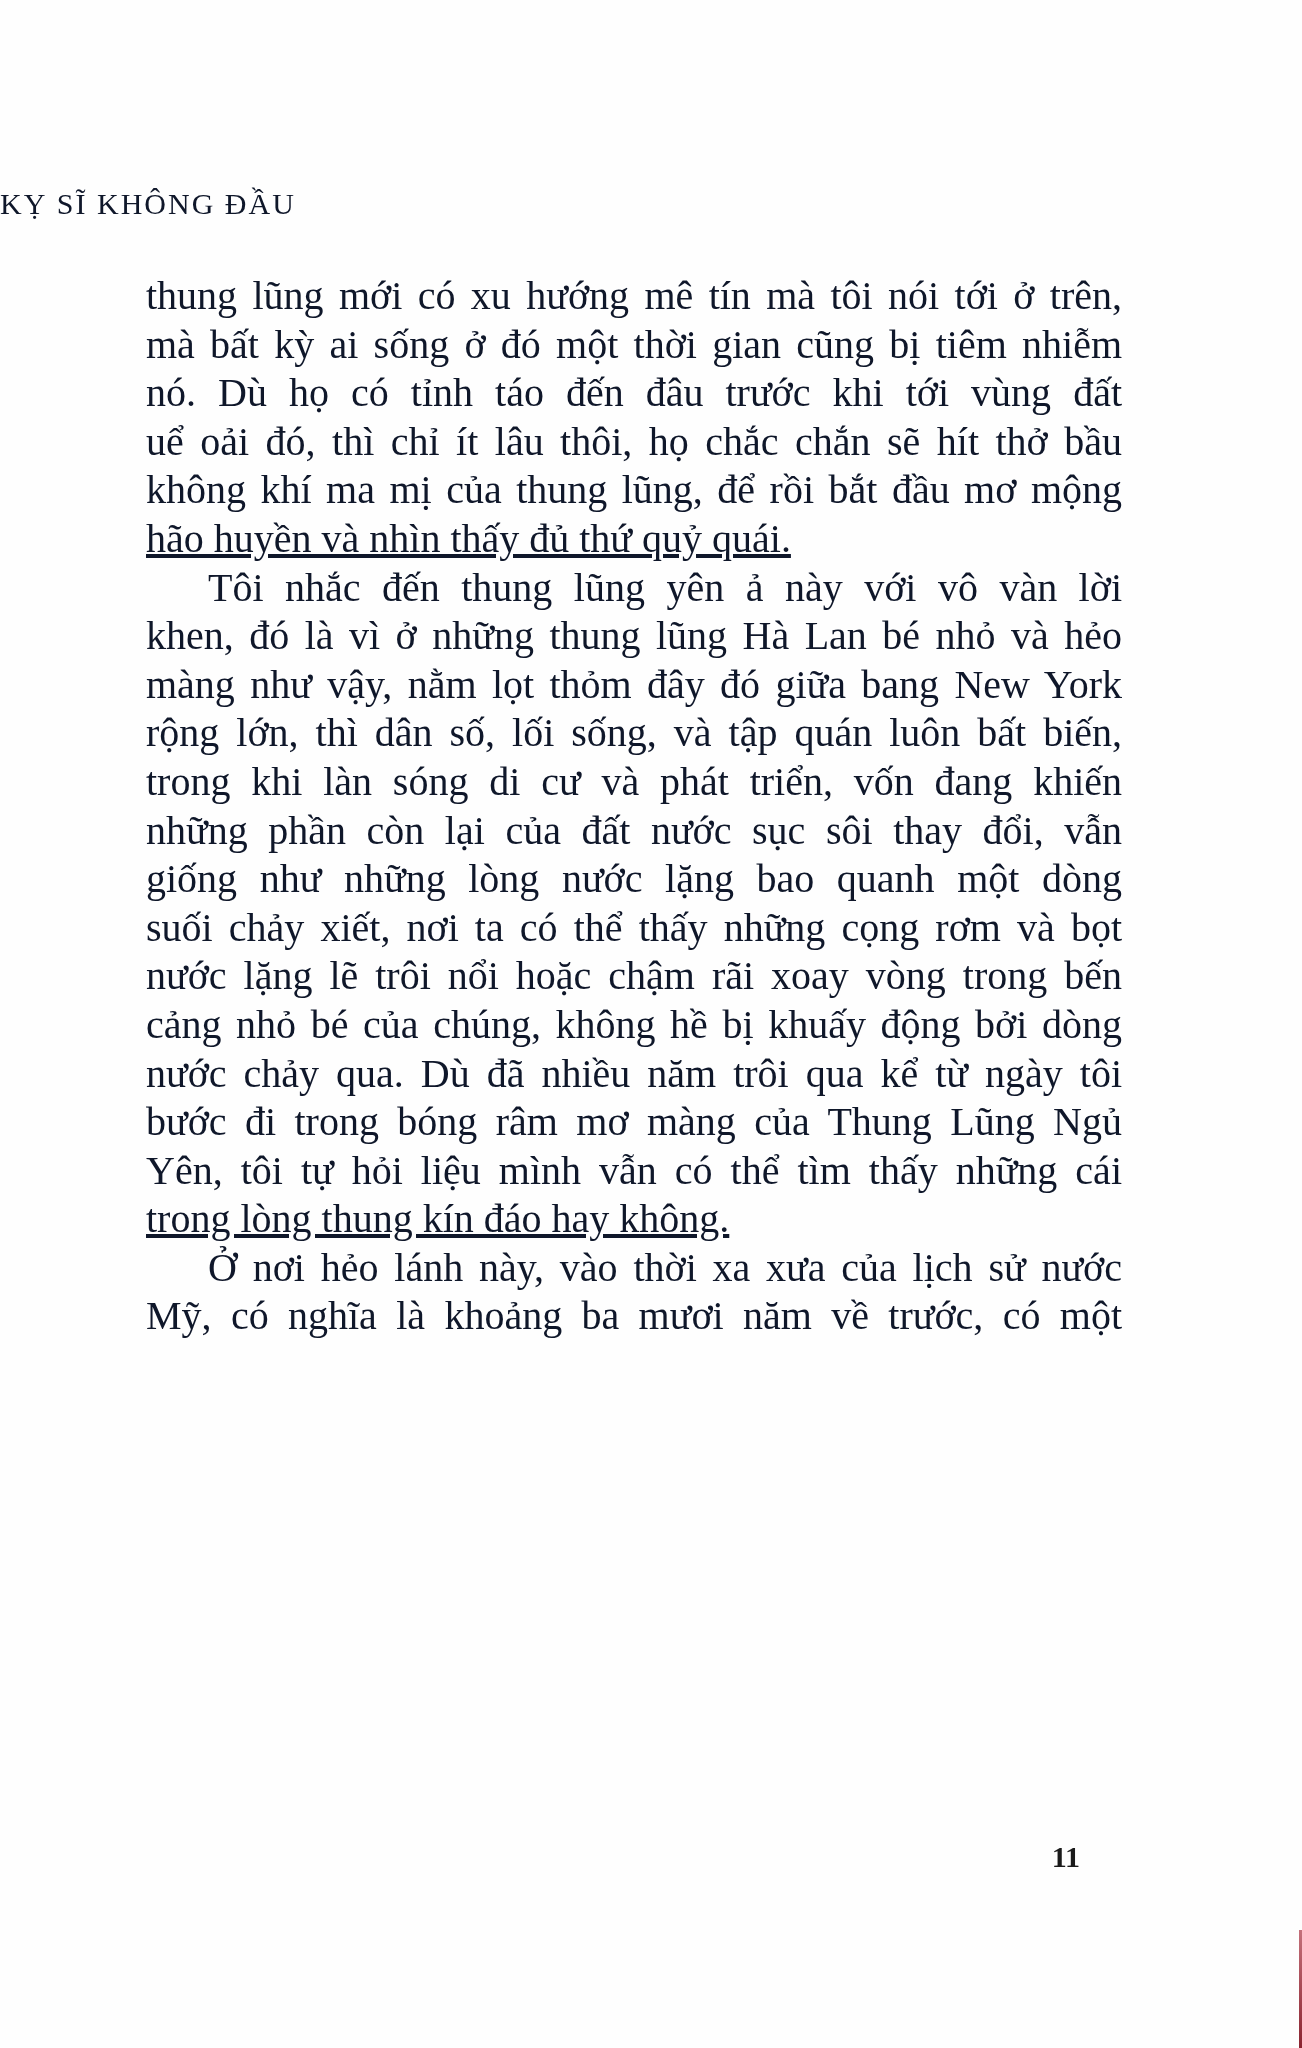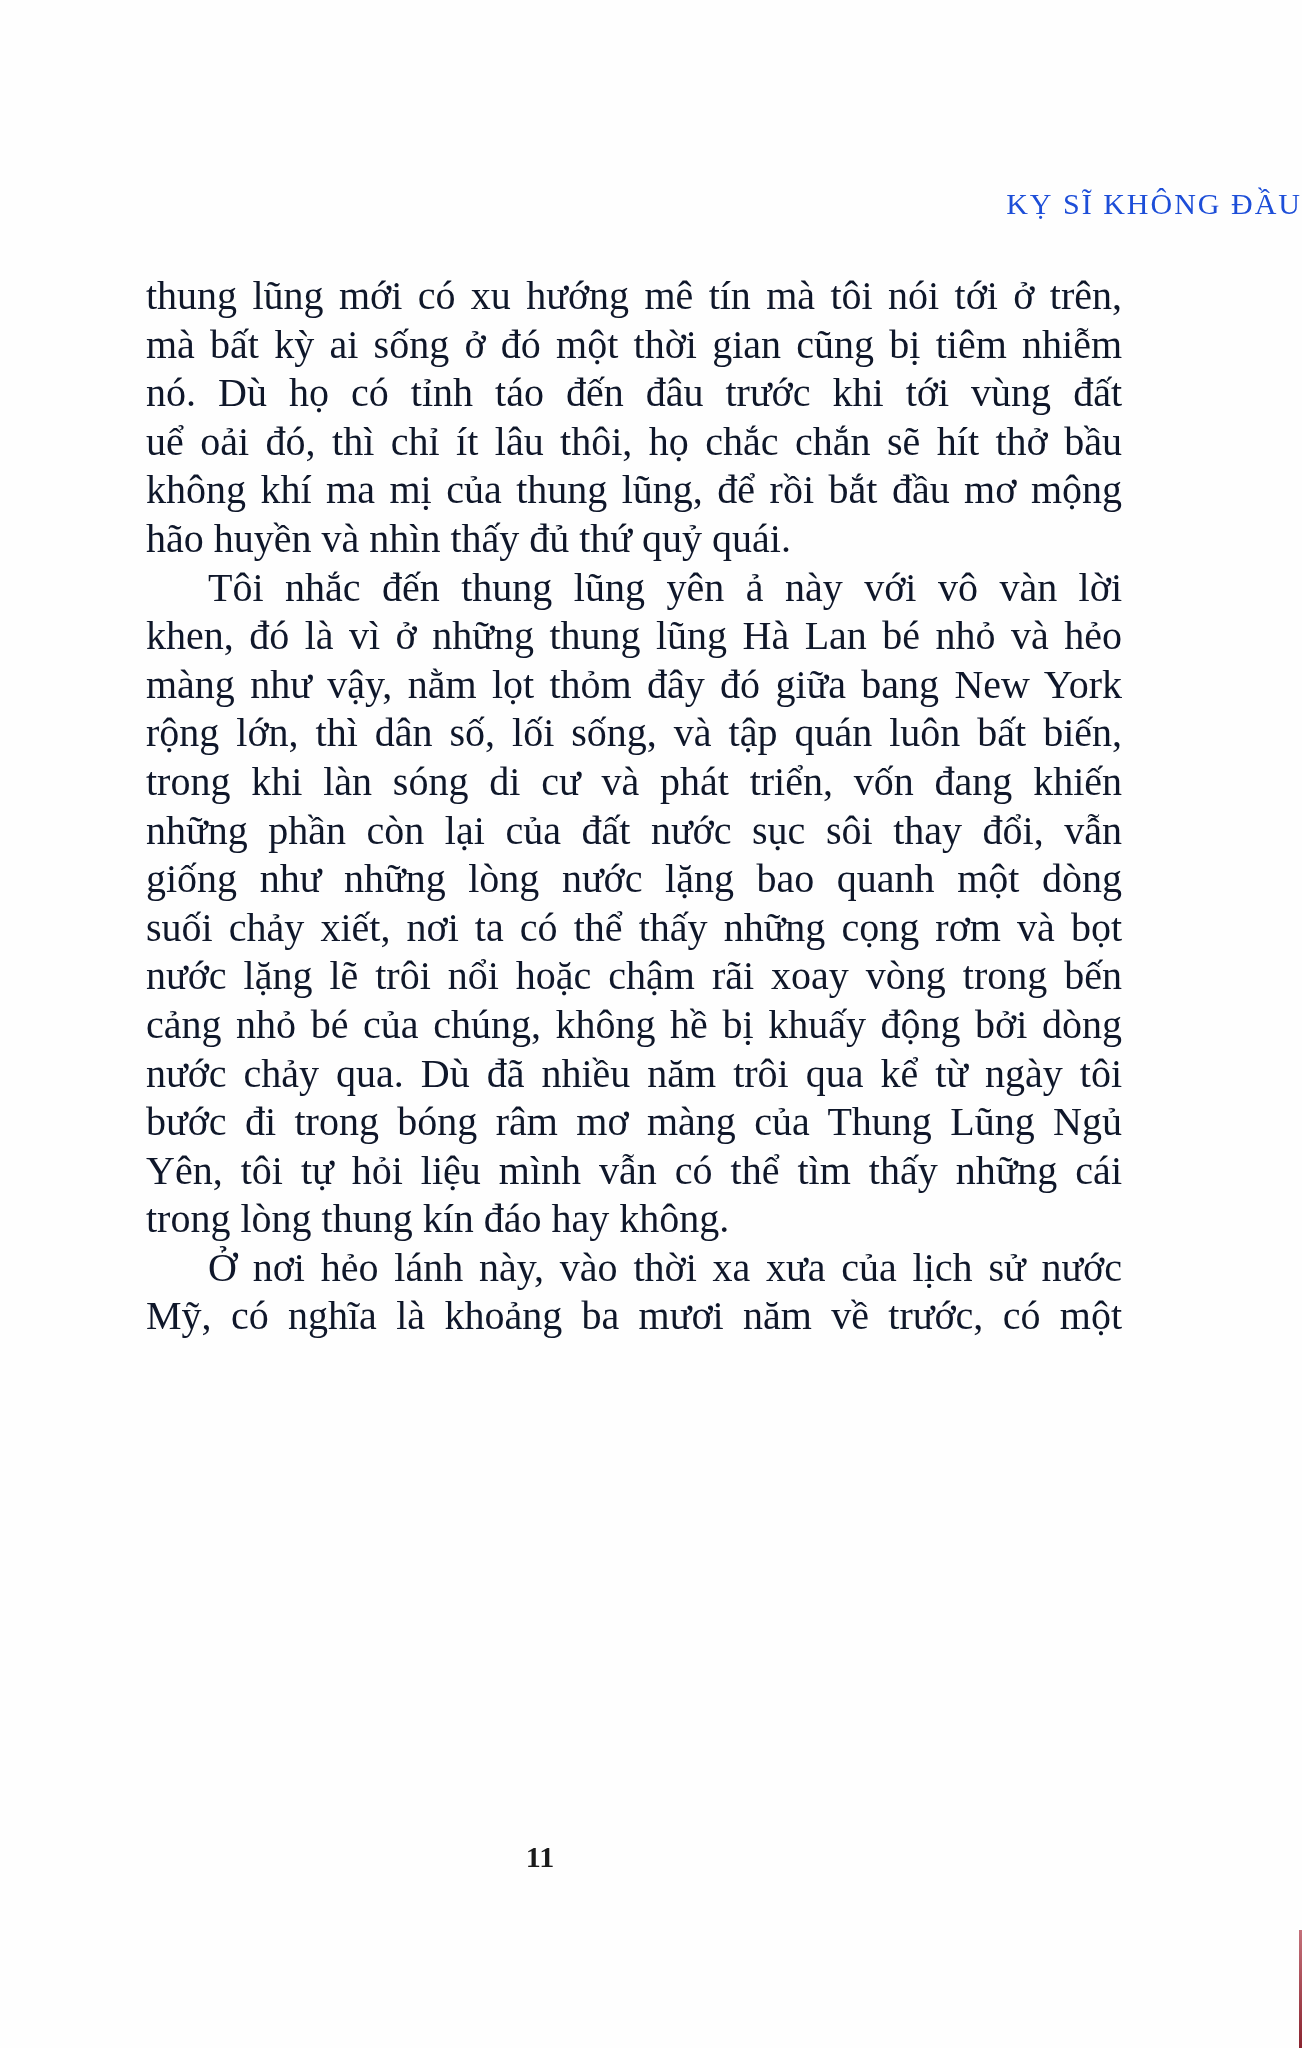--- a/index.html
+++ b/index.html
@@ -21,24 +21,24 @@
       top: 0;
       width: 1302px;
       height: 2048px;
       background: #fefefe;
     }
     .running-header {
       position: absolute;
       top: 184px;
       left: 0;
       width: 1302px;
-      text-align: right;
+      text-align: left;
       font-size: 30px;
       letter-spacing: 2px;
-      color: #1d4ed8;
+      color: #0f172a;
       line-height: 40px;
     }
     .body-text {
       position: absolute;
       top: 272px;
       left: 146px;
       width: 976px;
       font-size: 40px;
       line-height: 48.6px;
       color: #0f172a;
@@ -46,30 +46,31 @@
     .line {
       display: block;
       white-space: nowrap;
       text-align: justify;
       text-align-last: justify;
       height: 48.6px;
       overflow: visible;
     }
     .line.last {
       text-align-last: left;
+      text-decoration: underline;
     }
     .line.indent {
       padding-left: 62px;
     }
     .page-number {
       position: absolute;
       top: 1840px;
       left: 0;
       width: 1080px;
-      text-align: center;
+      text-align: right;
       font-size: 30px;
       font-weight: bold;
       color: #1a1a1a;
     }
     .edge-shadow {
       position: absolute;
       right: 0;
       top: 1930px;
       width: 3px;
       height: 118px;

